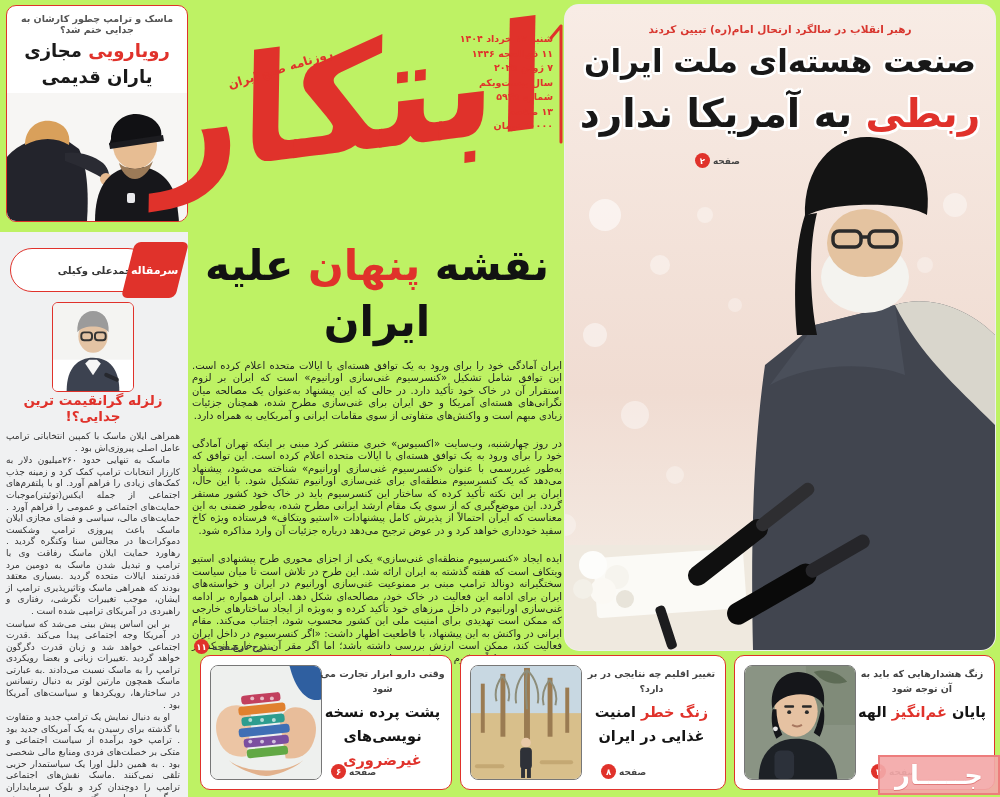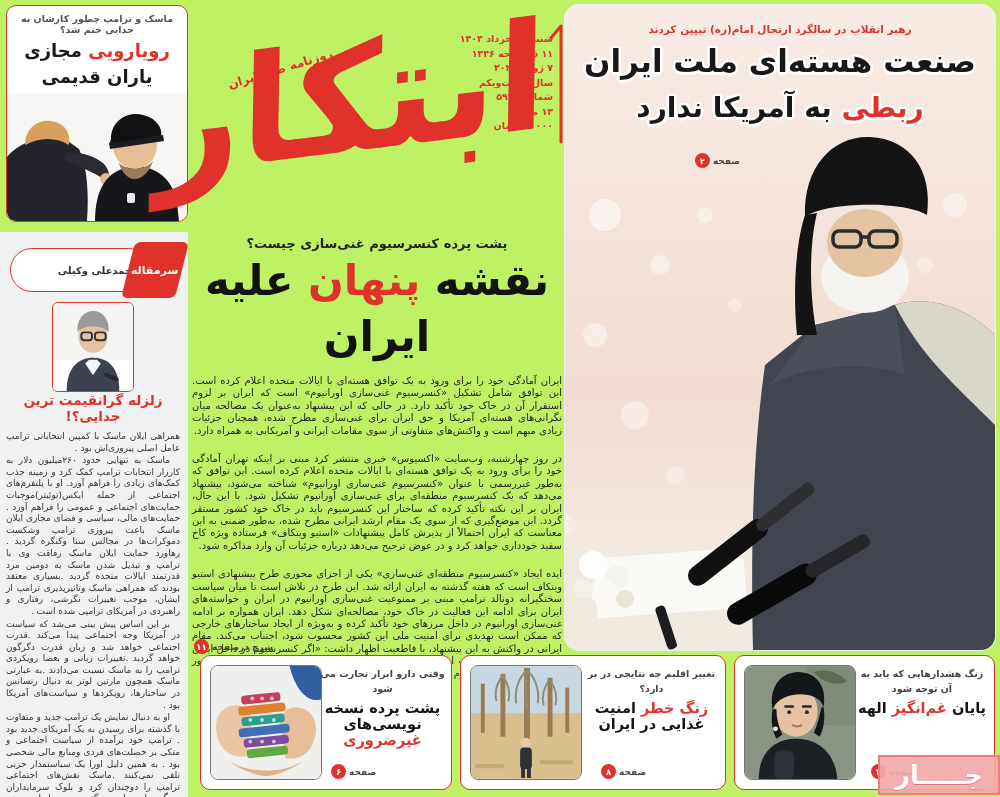--- a/index.html
+++ b/index.html
@@ -29,21 +29,21 @@
   .datebracket { position:absolute; right:2px; top:24px; }
 
   
   .leader { position:absolute; left:565px; top:5px; width:430px; height:645px; border-radius:14px;
             overflow:hidden; background:#f6ebe4; box-shadow:0 0 0 1px #eee; }
   .leader svg.photo { position:absolute; inset:0; }
   .leader-kicker { position:absolute; top:18px; width:100%; text-align:center; font-size:10.5px;
                    font-weight:bold; color:#d8362e; z-index:3;margin-left:40px; }
   .leader-h { position:absolute; width:100%; text-align:center; z-index:3; font-weight:bold; }
   .leader-h1 { top:38px; font-size:31px; }
-  .leader-h2 { top:86px; font-size:28px; }
+  .leader-h2 { top:86px; font-size:39px; }
   .outline { color:#181818;
     text-shadow:-2px -2px 0 #fff, 2px -2px 0 #fff, -2px 2px 0 #fff, 2px 2px 0 #fff,
                  0 -2.5px 0 #fff, 0 2.5px 0 #fff, -2.5px 0 0 #fff, 2.5px 0 0 #fff; }
   .outline-red { color:#e0322b;
     text-shadow:-2px -2px 0 #fff, 2px -2px 0 #fff, -2px 2px 0 #fff, 2px 2px 0 #fff,
                  0 -2.5px 0 #fff, 0 2.5px 0 #fff, -2.5px 0 0 #fff, 2.5px 0 0 #fff; }
   .leader-badge { position:absolute; right:255px; top:148px; z-index:3; }
 
   
   .main-story { position:absolute; left:192px; top:236px; width:370px; height:416px; }
@@ -72,21 +72,21 @@
   .pbadge { display:flex; align-items:center; gap:3px; font-size:9px; font-weight:bold; color:#444; direction:rtl; }
   .pnum { display:inline-flex; align-items:center; justify-content:center; min-width:15px; height:15px;
           padding:0 2px; background:#e0322b; color:#fff; border-radius:50%; font-size:8.5px; font-weight:bold; }
 
   
   .bbox { position:absolute; top:655px; height:135px; overflow:hidden; }
   .bbox .bphoto { position:absolute; left:9px; top:9px; width:112px; height:115px; border:1px solid #777;
                   border-radius:8px; overflow:hidden; }
   .btxt { position:absolute; right:6px; top:10px; }
   .b-kicker { font-size:9.5px; font-weight:bold; color:#444; text-align:center; line-height:15px; }
-  .b-h { font-size:14.5px; font-weight:bold; color:#141414; text-align:center; line-height:16px; margin-top:4px; }
+  .b-h { font-size:14.5px; font-weight:bold; color:#141414; text-align:center; line-height:24px; margin-top:4px; }
   .b-badge { position:absolute; bottom:10px; }
   .bbox1 { left:200px; width:252px; } .bbox1 .btxt { width:125px; } .bbox1 .b-badge { left:130px; }
   .bbox2 { left:460px; width:266px; } .bbox2 .btxt { width:135px; } .bbox2 .b-badge { left:140px; }
   .bbox3 { left:734px; width:261px; } .bbox3 .btxt { width:132px; } .bbox3 .b-badge { left:136px; }
 
   
   .watermark { position:absolute; right:0; bottom:2px; width:122px; height:40px;
                background:rgba(243,168,168,0.92); border:2px solid rgba(236,120,120,0.9);
                display:flex; align-items:center; justify-content:center; z-index:9; }
   .watermark span { color:#fff; font-size:26px; font-weight:bold; line-height:36px;
@@ -214,21 +214,20 @@
     <div class="leader-h leader-h2">
       <span class="outline-red">ربطی </span><span class="outline">به آمریکا ندارد</span>
     </div>
     <div class="leader-badge pbadge">
       <span>صفحه</span>
       <span class="pnum">۲</span>
     </div>
   </div>
 
   <div class="main-story">
-    <div class="main-kicker">پشت پرده کنسرسیوم غنی‌سازی چیست؟</div>
     <div class="main-h">
       <span>نقشه </span><span class="red">پنهان</span><span> علیه ایران</span>
     </div>
     <div class="main-body">
       <p>ایران آمادگی خود را برای ورود به یک توافق هسته‌ای با ایالات متحده اعلام کرده است. این توافق شامل تشکیل «کنسرسیوم غنی‌سازی اورانیوم» است که ایران بر لزوم استقرار آن در خاک خود تأکید دارد. در حالی که این پیشنهاد به‌عنوان یک مصالحه میان نگرانی‌های هسته‌ای آمریکا و حق ایران برای غنی‌سازی مطرح شده، همچنان جزئیات زیادی مبهم است و واکنش‌های متفاوتی از سوی مقامات ایرانی و آمریکایی به همراه دارد.</p>
       <p>در روز چهارشنبه، وب‌سایت «اکسیوس» خبری منتشر کرد مبنی بر اینکه تهران آمادگی خود را برای ورود به یک توافق هسته‌ای با ایالات متحده اعلام کرده است. این توافق که به‌طور غیررسمی با عنوان «کنسرسیوم غنی‌سازی اورانیوم» شناخته می‌شود، پیشنهاد می‌دهد که یک کنسرسیوم منطقه‌ای برای غنی‌سازی اورانیوم تشکیل شود. با این حال، ایران بر این نکته تأکید کرده که ساختار این کنسرسیوم باید در خاک خود کشور مستقر گردد. این موضع‌گیری که از سوی یک مقام ارشد ایرانی مطرح شده، به‌طور ضمنی به این معناست که ایران احتمالاً از پذیرش کامل پیشنهادات «استیو ویتکاف» فرستاده ویژه کاخ سفید خودداری خواهد کرد و در عوض ترجیح می‌دهد درباره جزئیات آن وارد مذاکره شود.</p>
       <p>ایده ایجاد «کنسرسیوم منطقه‌ای غنی‌سازی» یکی از اجزای محوری طرح پیشنهادی استیو ویتکاف است که هفته گذشته به ایران ارائه شد. این طرح در تلاش است تا میان سیاست سختگیرانه دونالد ترامپ مبنی بر ممنوعیت غنی‌سازی اورانیوم در ایران و خواسته‌های ایران برای ادامه این فعالیت در خاک خود، مصالحه‌ای شکل دهد. ایران همواره بر ادامه غنی‌سازی اورانیوم در داخل مرزهای خود تأکید کرده و به‌ویژه از ایجاد ساختارهای خارجی که ممکن است تهدیدی برای امنیت ملی این کشور محسوب شود، اجتناب می‌کند. مقام ایرانی در واکنش به این پیشنهاد، با قاطعیت اظهار داشت: «اگر کنسرسیوم در داخل ایران فعالیت کند، ممکن است ارزش بررسی داشته باشد؛ اما اگر مقر آن در خارج از کشور مستقر شود، قطعاً محکوم به شکست خواهد بود.»</p>
     </div>
     <div class="main-more pbadge">
       <span>شرح درصفحه</span>

